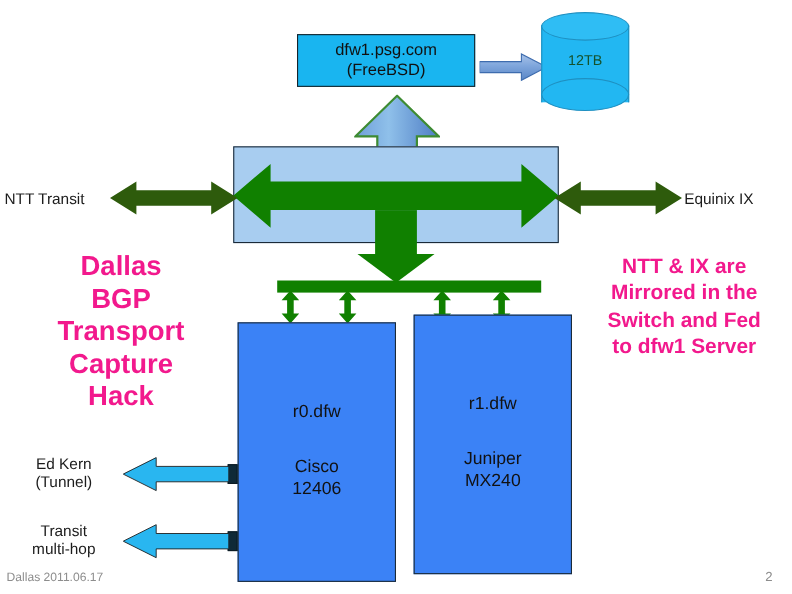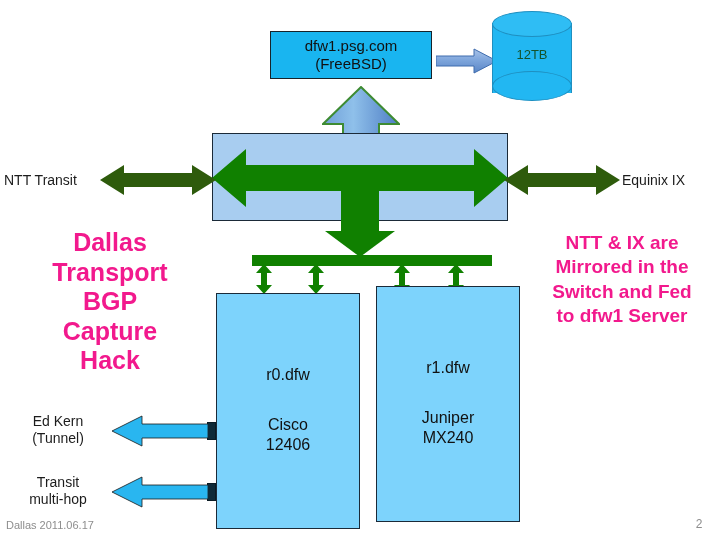--- a/index.html
+++ b/index.html
@@ -117,21 +117,21 @@
   
   #bus-bar {
     left: 252px; top: 255px;
     width: 240px; height: 11px;
     background: #108000;
   }
   #bus-drops { left: 246px; top: 264px; width: 252px; height: 30px; }
 
   
   .router-box {
-    background: #7dd3fc;
+    background: #3b82f6;
     border: 1px solid #1b2a38;
     box-sizing: border-box;
     flex-direction: column;
     color: #111111;
     font-size: 16px;
   }
   #router-left  { left: 216px; top: 293px; width: 144px; height: 236px; }
   #router-right { left: 376px; top: 286px; width: 144px; height: 236px; }
   .router-name { margin-bottom: 30px; }
   .router-model-line { line-height: 1.3; }
@@ -317,22 +317,22 @@
       <polygon points="0,16 30,1 30,9 96,9 96,23 30,23 30,31" fill="#29B6F0" stroke="#1b1b1b" stroke-width="0.8"></polygon>
     </svg>
   </div>
   <div class="abs ctr-text" id="seattle-label">
     <div>Transit</div>
     <div>multi-hop</div>
   </div>
 
   <div class="abs" id="title-pink">
     <div>Dallas</div>
+    <div>BGP</div>
     <div>Transport</div>
-    <div>BGP</div>
     <div>Capture</div>
     <div>Hack</div>
   </div>
 
   <div class="abs" id="note-pink">
     <div>NTT &amp; IX are</div>
     <div>Mirrored in the</div>
     <div>Switch and Fed</div>
     <div>to dfw1 Server</div>
   </div>

